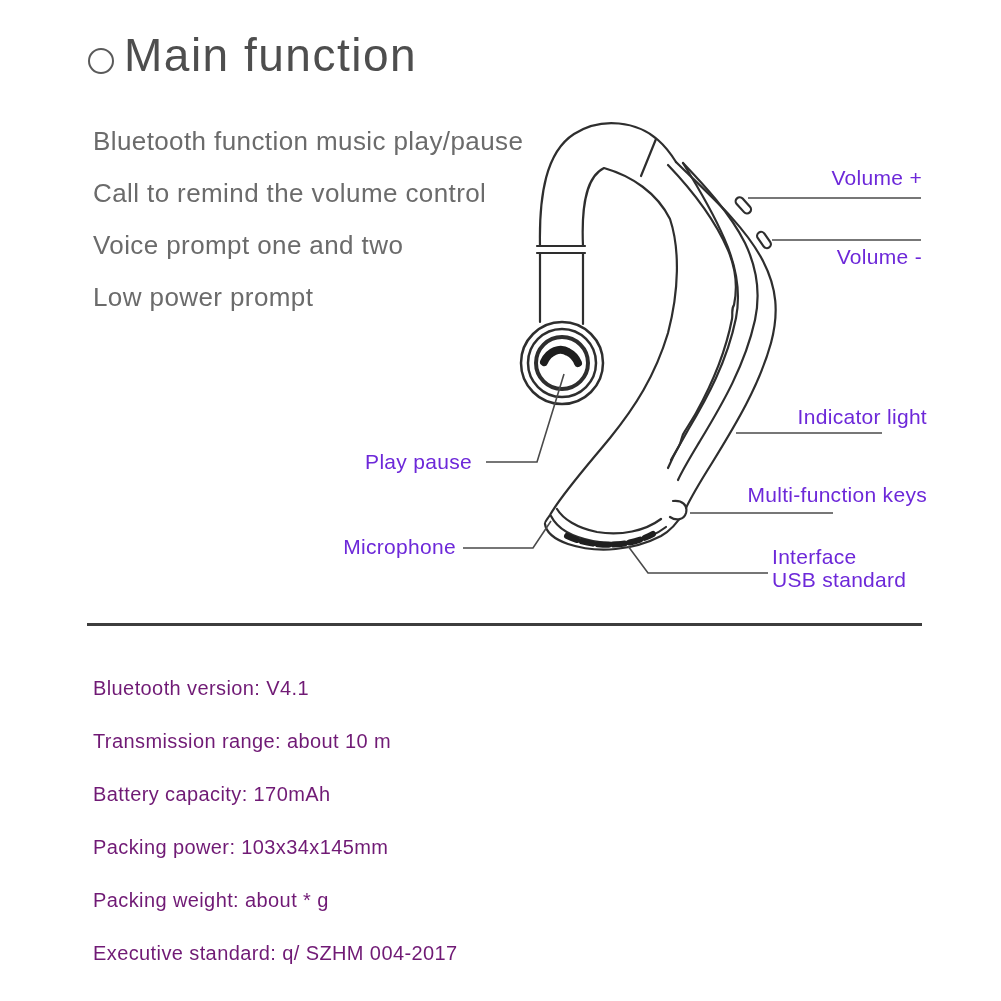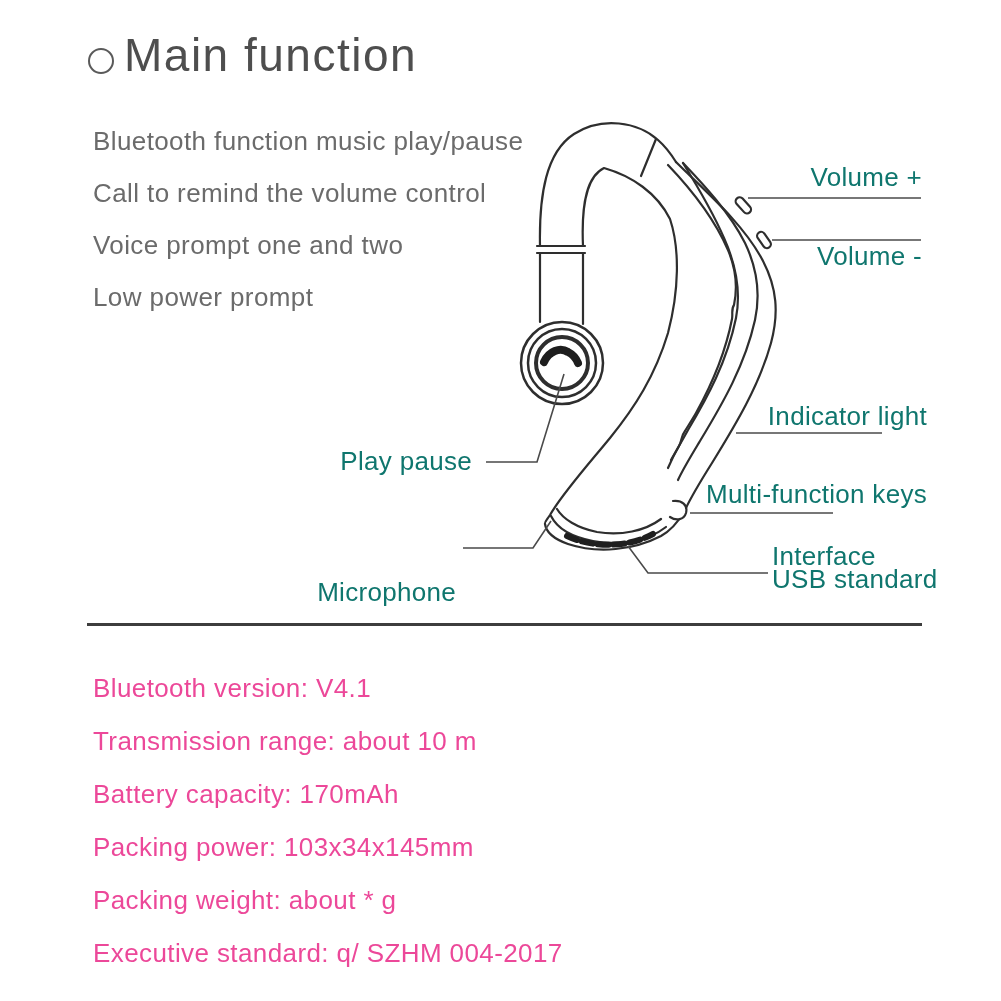--- a/index.html
+++ b/index.html
@@ -17,37 +17,37 @@
     font-size:46px;color:#4e4e4e;letter-spacing:1.5px;line-height:62px;white-space:nowrap;
   }
   
   #features{position:absolute;left:93px;top:115px;}
   .feature-line{
     height:52px;line-height:52px;font-size:26px;color:#6b6b6b;
     letter-spacing:0.4px;white-space:nowrap;
   }
   
   .part-label{
-    position:absolute;font-size:26px;color:#0f766e;letter-spacing:0.3px;
+    position:absolute;font-size:21px;color:#6d28d9;letter-spacing:0.3px;
     white-space:nowrap;line-height:23px;
   }
   .ra{text-align:right;}
   #label-volume-plus{right:79px;top:166px;}
   #label-volume-minus{right:79px;top:245px;}
   #label-indicator-light{right:74px;top:405px;}
   #label-multi-function{right:74px;top:483px;margin-left:20px;}
   #label-interface{left:772px;top:545px;}
   #label-play-pause{right:529px;top:450px;}
-  #label-microphone{right:545px;top:535px;margin-top:46px;}
+  #label-microphone{right:545px;top:535px;}
   
   #divider{position:absolute;left:87px;top:623px;width:835px;height:3px;background:#3d3d3d;}
   
   #specs{position:absolute;left:93px;top:662px;}
   .spec-line{
-    height:53px;line-height:53px;font-size:26px;color:#ec4899;
+    height:53px;line-height:53px;font-size:20px;color:#701a75;
     letter-spacing:0.4px;white-space:nowrap;
   }
   
   #diagram-svg{position:absolute;left:0;top:0;width:1001px;height:1001px;}
 </style>
 </head>
 <body>
 
 <div id="page">
 

